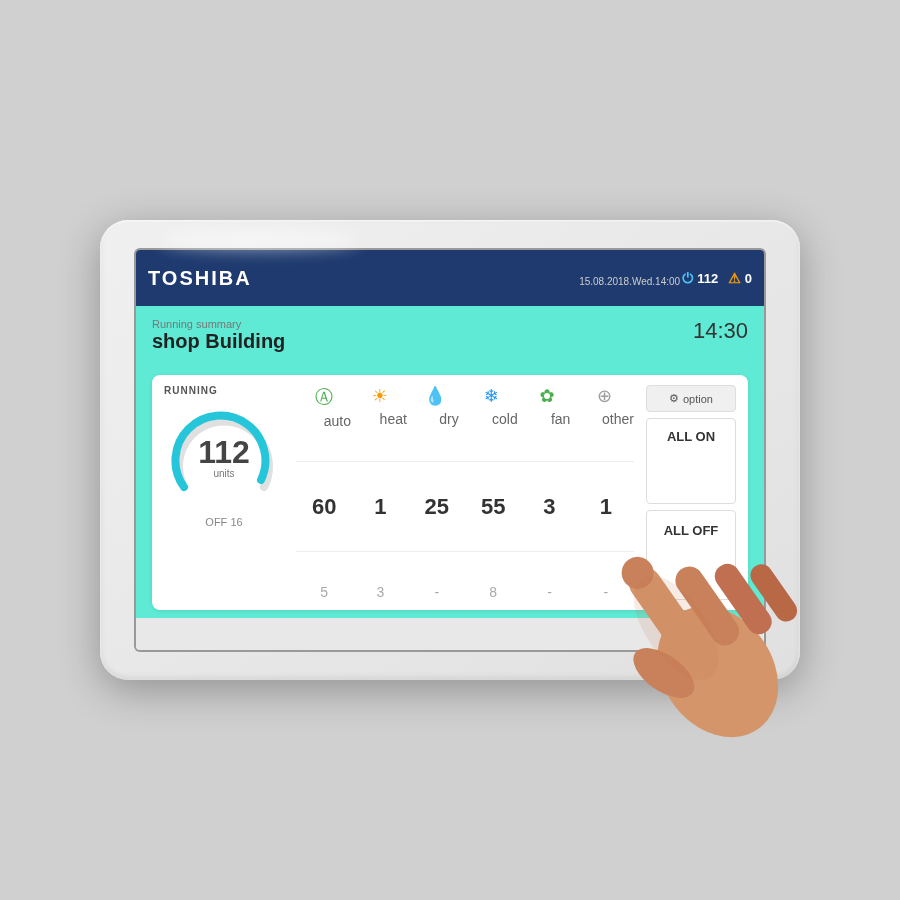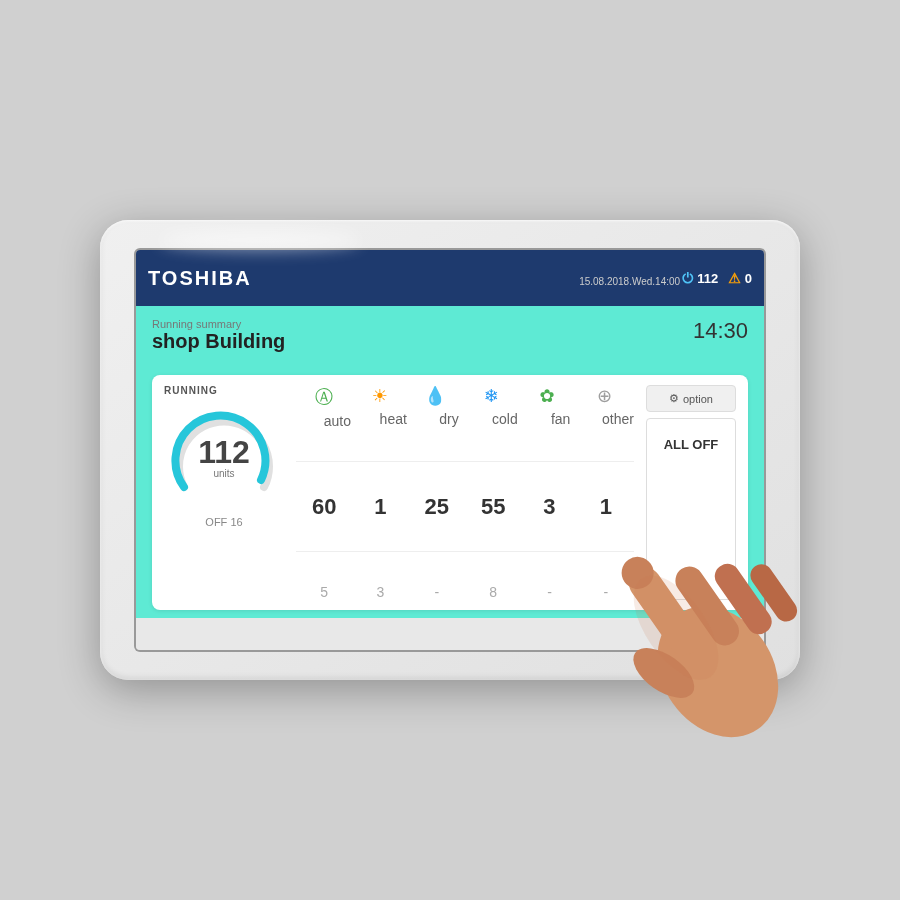--- a/index.html
+++ b/index.html
@@ -279,21 +279,21 @@
       color: #333;
       text-align: center;
       cursor: pointer;
       flex: 1;
     }
 
     .all-off-btn {
       background: #fff;
       border: 1px solid #ddd;
       border-radius: 4px;
-      padding: 18px 8px;
+      padding: 12px 8px;
       font-size: 13px;
       font-weight: bold;
       color: #333;
       text-align: center;
       cursor: pointer;
       flex: 1;
     }
 
     
     .bottom-bar {
@@ -482,20 +482,21 @@
               <span class="mode-count-off">-</span>
             </div>
           </div>
         </div>
 
         <div class="right-sidebar">
           <div class="option-btn">
             <span>⚙</span>
             <span>option</span>
           </div>
+          <div class="all-on-btn">ALL ON</div>
           <div class="all-off-btn">ALL OFF</div>
         </div>
       </div>
     </div>
 
     <div class="bottom-bar">
       <div class="close-btn">
         <span>CLOSE</span>
         <span style="font-size:14px; margin-top:-2px;">∧</span>
       </div>

